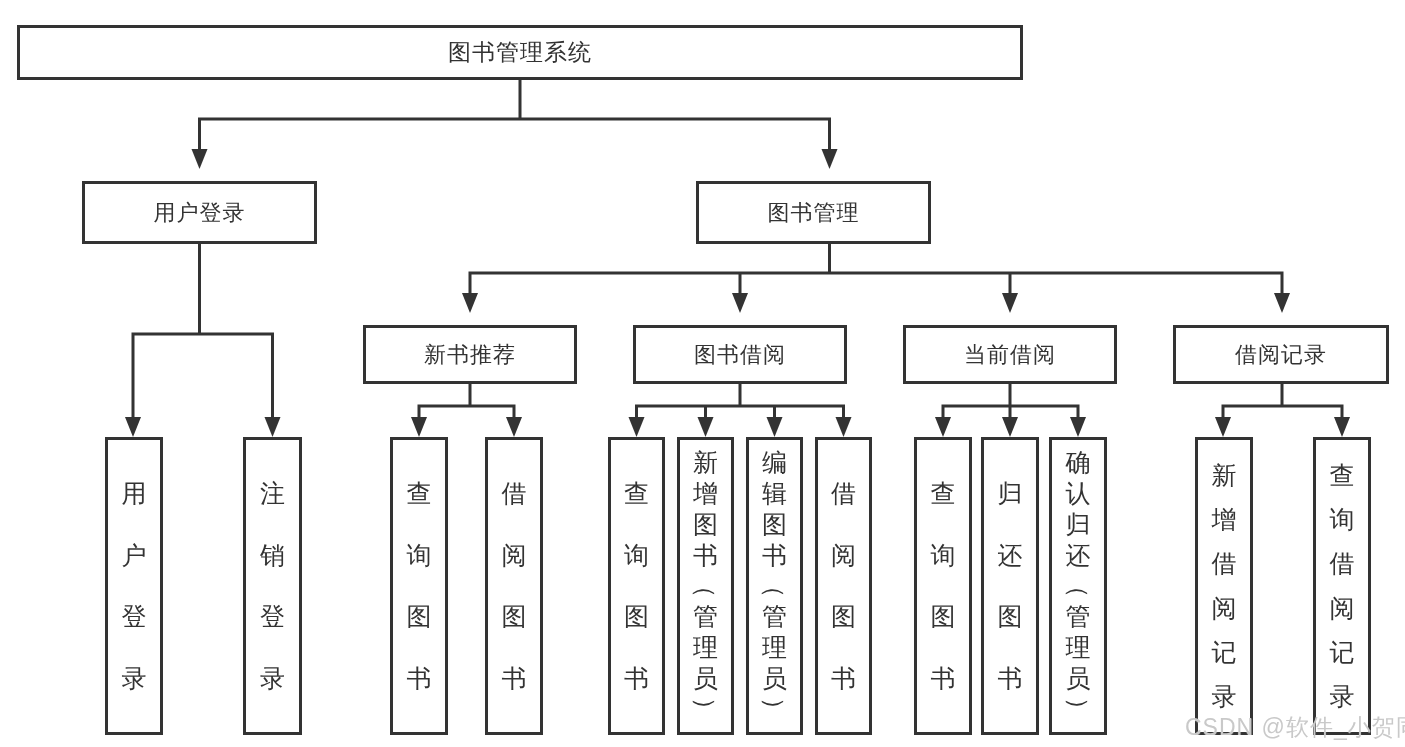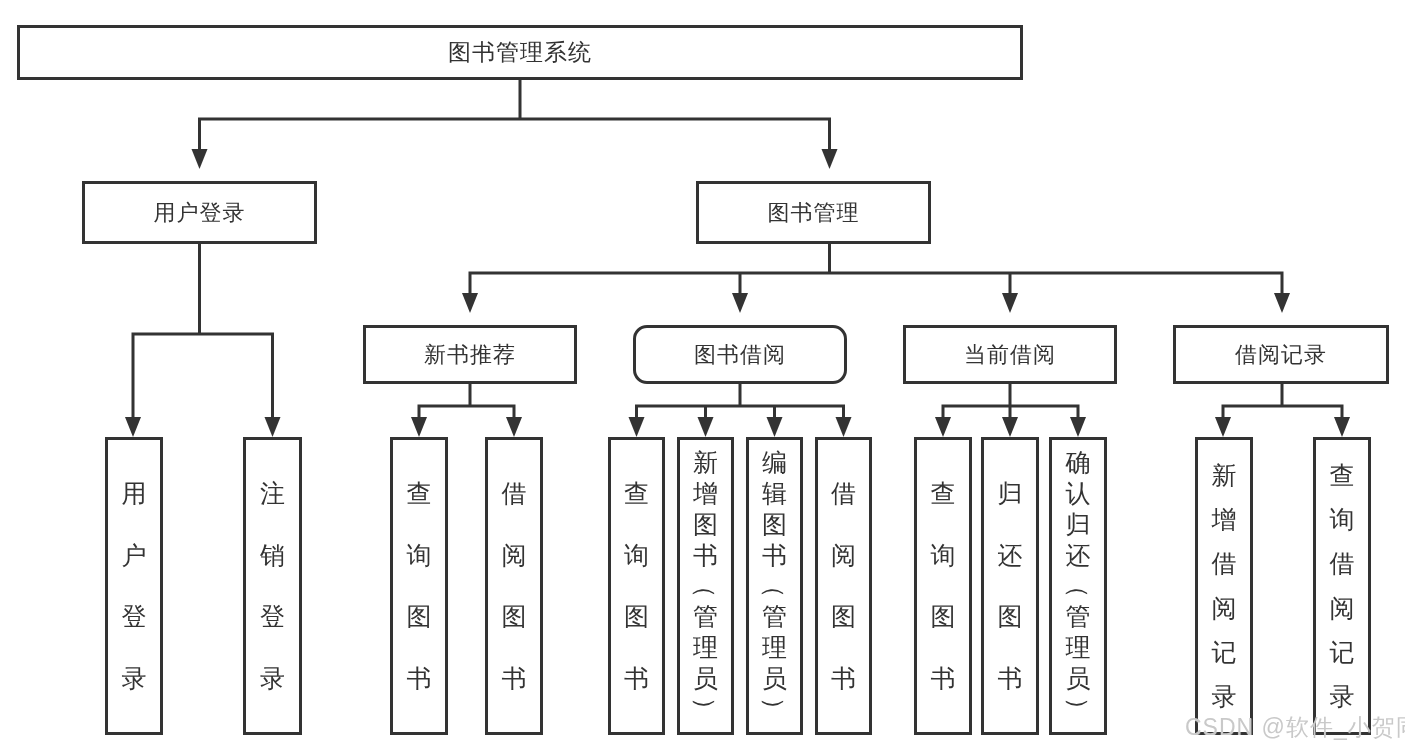--- a/index.html
+++ b/index.html
@@ -101,21 +101,21 @@
       <polygon points="1334,417 1350,417 1342,437"></polygon>
     </g>
   </svg>
 
   <div class="node hbox root" style="left:17px;top:13px;width:1006px;height:55px;">图书管理系统</div>
 
   <div class="node hbox" style="left:82px;top:169px;width:235px;height:63px;text-align:right;">用户登录</div>
   <div class="node hbox" style="left:696px;top:169px;width:235px;height:63px;">图书管理</div>
 
   <div class="node hbox" style="left:363px;top:313px;width:214px;height:59px;">新书推荐</div>
-  <div class="node hbox" style="left:633px;top:313px;width:214px;height:59px;border-radius:14px;">图书借阅</div>
+  <div class="node hbox" style="left:633px;top:313px;width:214px;height:59px;">图书借阅</div>
   <div class="node hbox" style="left:1173px;top:313px;width:216px;height:59px;">借阅记录</div>
   <div class="node hbox" style="left:903px;top:313px;width:214px;height:59px;">当前借阅</div>
 
   <div class="node vbox" style="left:105px;width:58px;">
       <span>用</span>
       <span>户</span>
       <span>登</span>
       <span>录</span>
     </div>
   <div class="node vbox" style="left:243px;width:59px;">

